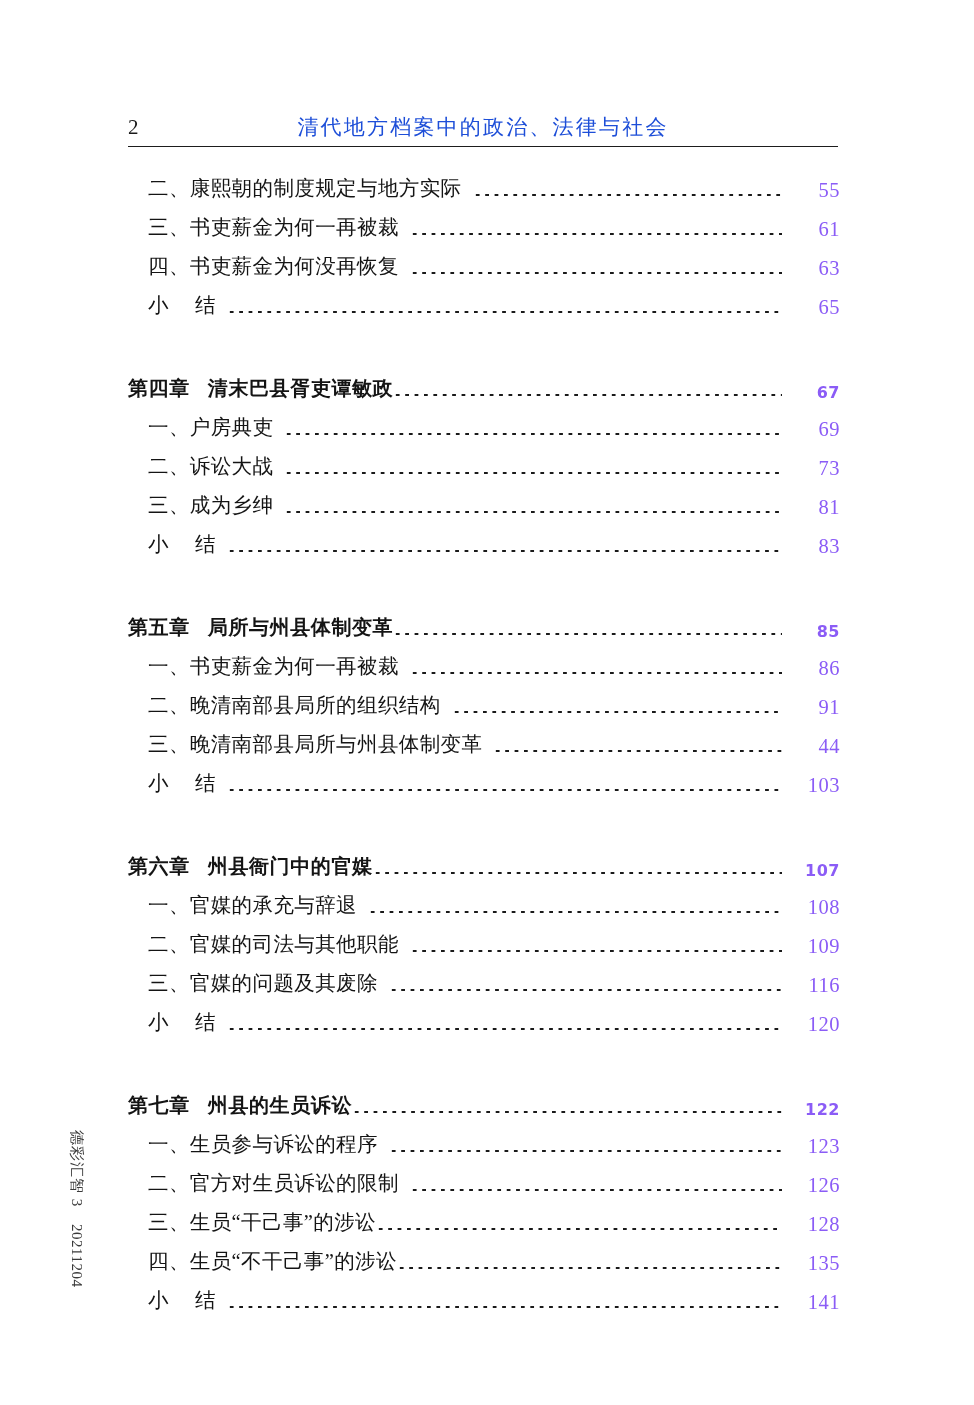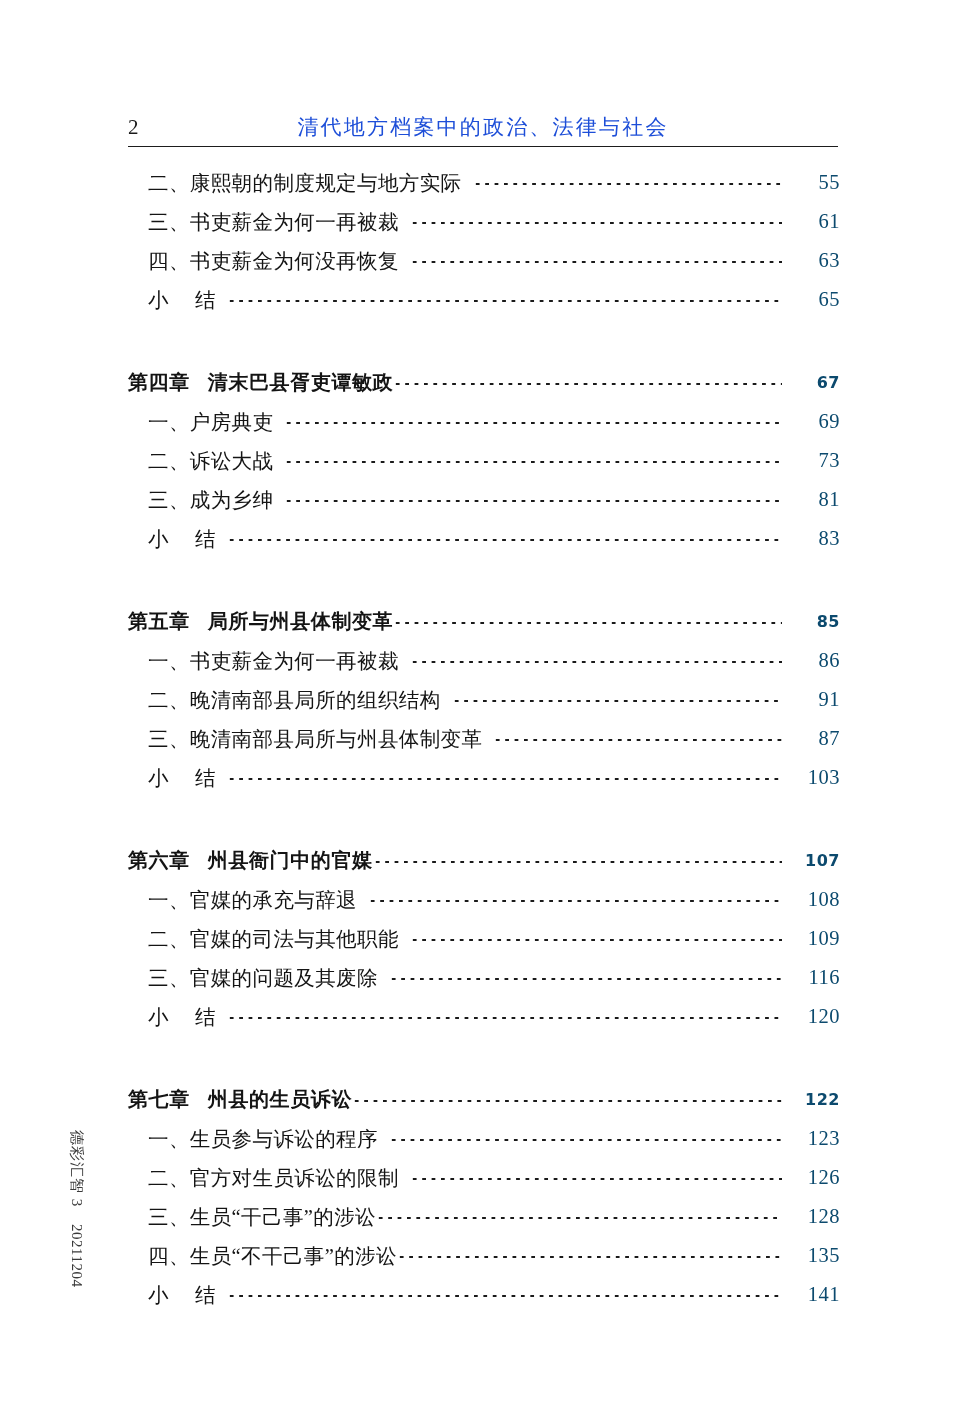--- a/index.html
+++ b/index.html
@@ -68,21 +68,21 @@
     width: 712px;
   }
 
   .toc-group {
     margin-bottom: 44px;
   }
   .toc-group:last-child { margin-bottom: 0; }
 
   .toc-line {
     display: flex;
-    align-items: center;
+    align-items: flex-end;
     height: 39px;
     white-space: nowrap;
   }
 
   .toc-label {
     font-size: 20.5px;
     color: #141414;
     letter-spacing: 0.4px;
     flex: 0 0 auto;
   }
@@ -130,21 +130,21 @@
   
   .toc-line.section .toc-dots { margin-left: 11px; }
   .toc-line.chapter .toc-dots { margin-left: 0px; }
   .toc-line.section.tight .toc-dots { margin-left: 0px; }
 
   .toc-page {
     flex: 0 0 auto;
     width: 56px;
     text-align: right;
     font-size: 20.5px;
-    color: #0c4a6e;
+    color: #8b5cf6;
     letter-spacing: 0.5px;
   }
   .toc-line.chapter .toc-page {
     font-family: "DejaVu Sans", "Liberation Sans", sans-serif;
     font-weight: bold;
     font-size: 16px;
   }
 
   
   .margin-mark {
@@ -244,21 +244,21 @@
           <span class="toc-page">86</span>
         </div>
         <div class="toc-line section">
           <span class="toc-label">二、晚清南部县局所的组织结构</span>
           <span class="toc-dots"></span>
           <span class="toc-page">91</span>
         </div>
         <div class="toc-line section">
           <span class="toc-label">三、晚清南部县局所与州县体制变革</span>
           <span class="toc-dots"></span>
-          <span class="toc-page">87</span>
+          <span class="toc-page">44</span>
         </div>
         <div class="toc-line section summary">
           <span class="toc-label"><span>小</span><span class="summary-gap"></span><span>结</span></span>
           <span class="toc-dots"></span>
           <span class="toc-page">103</span>
         </div>
       </div>
       <div class="toc-group">
         <div class="toc-line chapter">
           <span class="toc-label"><span class="chap-no">第六章</span><span>州县衙门中的官媒</span></span>

